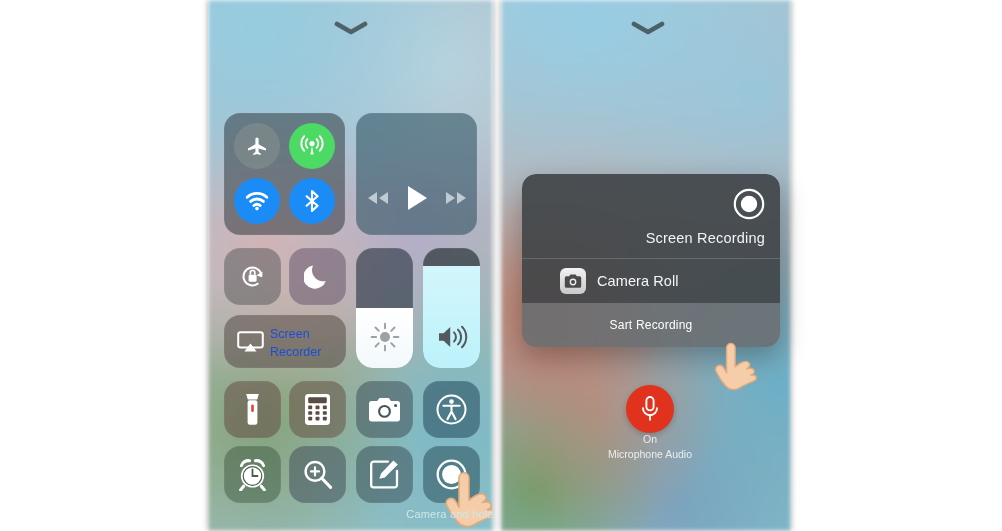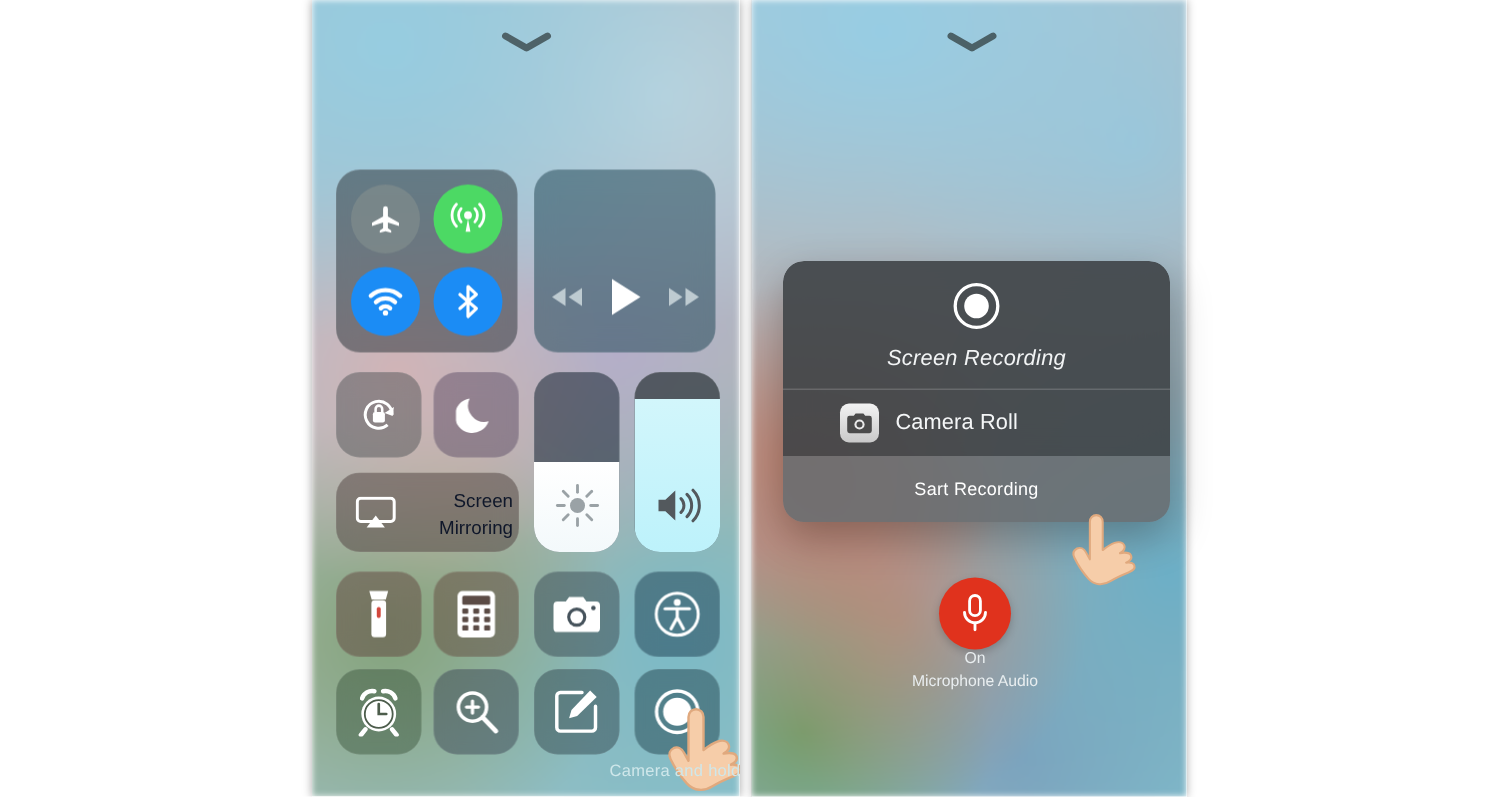--- a/index.html
+++ b/index.html
@@ -72,21 +72,21 @@
   
   .hand{position:absolute;pointer-events:none;}
 
   .smalltext{position:absolute;color:#cfe7ea;font-size:11px;text-align:center;
              letter-spacing:.2px;}
 
   
   #record-sheet{position:absolute;left:522px;top:174px;width:258px;border-radius:14px;
                 overflow:hidden;box-shadow:0 10px 28px rgba(0,0,0,.28);}
   .sheet-body{background:rgba(62,66,70,.90);backdrop-filter:blur(12px);}
-  .sheet-head{padding:14px 2px 12px;text-align:center;font-style:italic;}
+  .sheet-head{padding:14px 15px 12px;text-align:right;}
   .sheet-title{color:#f2f4f5;font-size:14.5px;letter-spacing:.2px;margin-top:6px;}
   .sheet-row{display:flex;align-items:center;height:44px;padding:0 16px 0 12px;
              border-top:.5px solid rgba(255,255,255,.17);}
   .row-check{width:26px;flex:0 0 26px;display:flex;align-items:center;justify-content:center;}
   .row-icon{width:26px;height:26px;border-radius:6px;flex:0 0 26px;
             display:flex;align-items:center;justify-content:center;overflow:hidden;}
   .icon-camera{background:linear-gradient(180deg,#f3f3f3 0%,#c9c9c9 100%);}
   .icon-du{background:linear-gradient(180deg,#ff9a26 0%,#f26a16 100%);}
   .row-label{color:#f4f6f7;font-size:14.5px;margin-left:11px;letter-spacing:.1px;}
   .sheet-action{background:rgba(104,108,112,.88);height:44px;display:flex;
@@ -175,23 +175,23 @@
         <path d="M21.8 18.9 A11 11 0 0 1 9.1 3.6 a11.6 11.6 0 1 0 12.7 15.3 z" fill="#ffffff"></path>
       </svg>
     </div>
 
     <div class="tile" style="left:16px;top:315px;width:122px;height:53px;
          background:rgba(78,64,62,.50);">
       <svg class="ico" style="position:absolute;left:13px;top:16px;" width="27" height="22" viewBox="0 0 27 22">
         <rect x="1.2" y="1.2" width="24.6" height="15.4" rx="2.3" fill="none" stroke="#fff" stroke-width="2"></rect>
         <path d="M13.5 12.6 L19.6 20.6 L7.4 20.6 Z" fill="#ffffff"></path>
       </svg>
-      <div style="position:absolute;left:46px;top:10px;width:72px;text-align:right;color:#0f172a;font-size:12.5px;line-height:1.45;">
+      <div style="position:absolute;left:46px;top:10px;width:72px;text-align:left;color:#1d4ed8;font-size:12.5px;line-height:1.45;">
         <div>Screen</div>
-        <div>Mirroring</div>
+        <div>Recorder</div>
       </div>
     </div>
 
     <div class="slider" style="left:148px;top:248px;width:57px;height:120px;">
       <div class="fill fill-bright" style="height:50%;"></div>
       <div class="glyph" style="bottom:16px;">
         <svg width="30" height="30" viewBox="0 0 30 30">
           <circle cx="15" cy="15" r="5" fill="#9aa2a6"></circle>
           <g stroke="#9aa2a6" stroke-width="1.9" stroke-linecap="round">
             <line x1="15" y1="1.6" x2="15" y2="6.2"></line>

